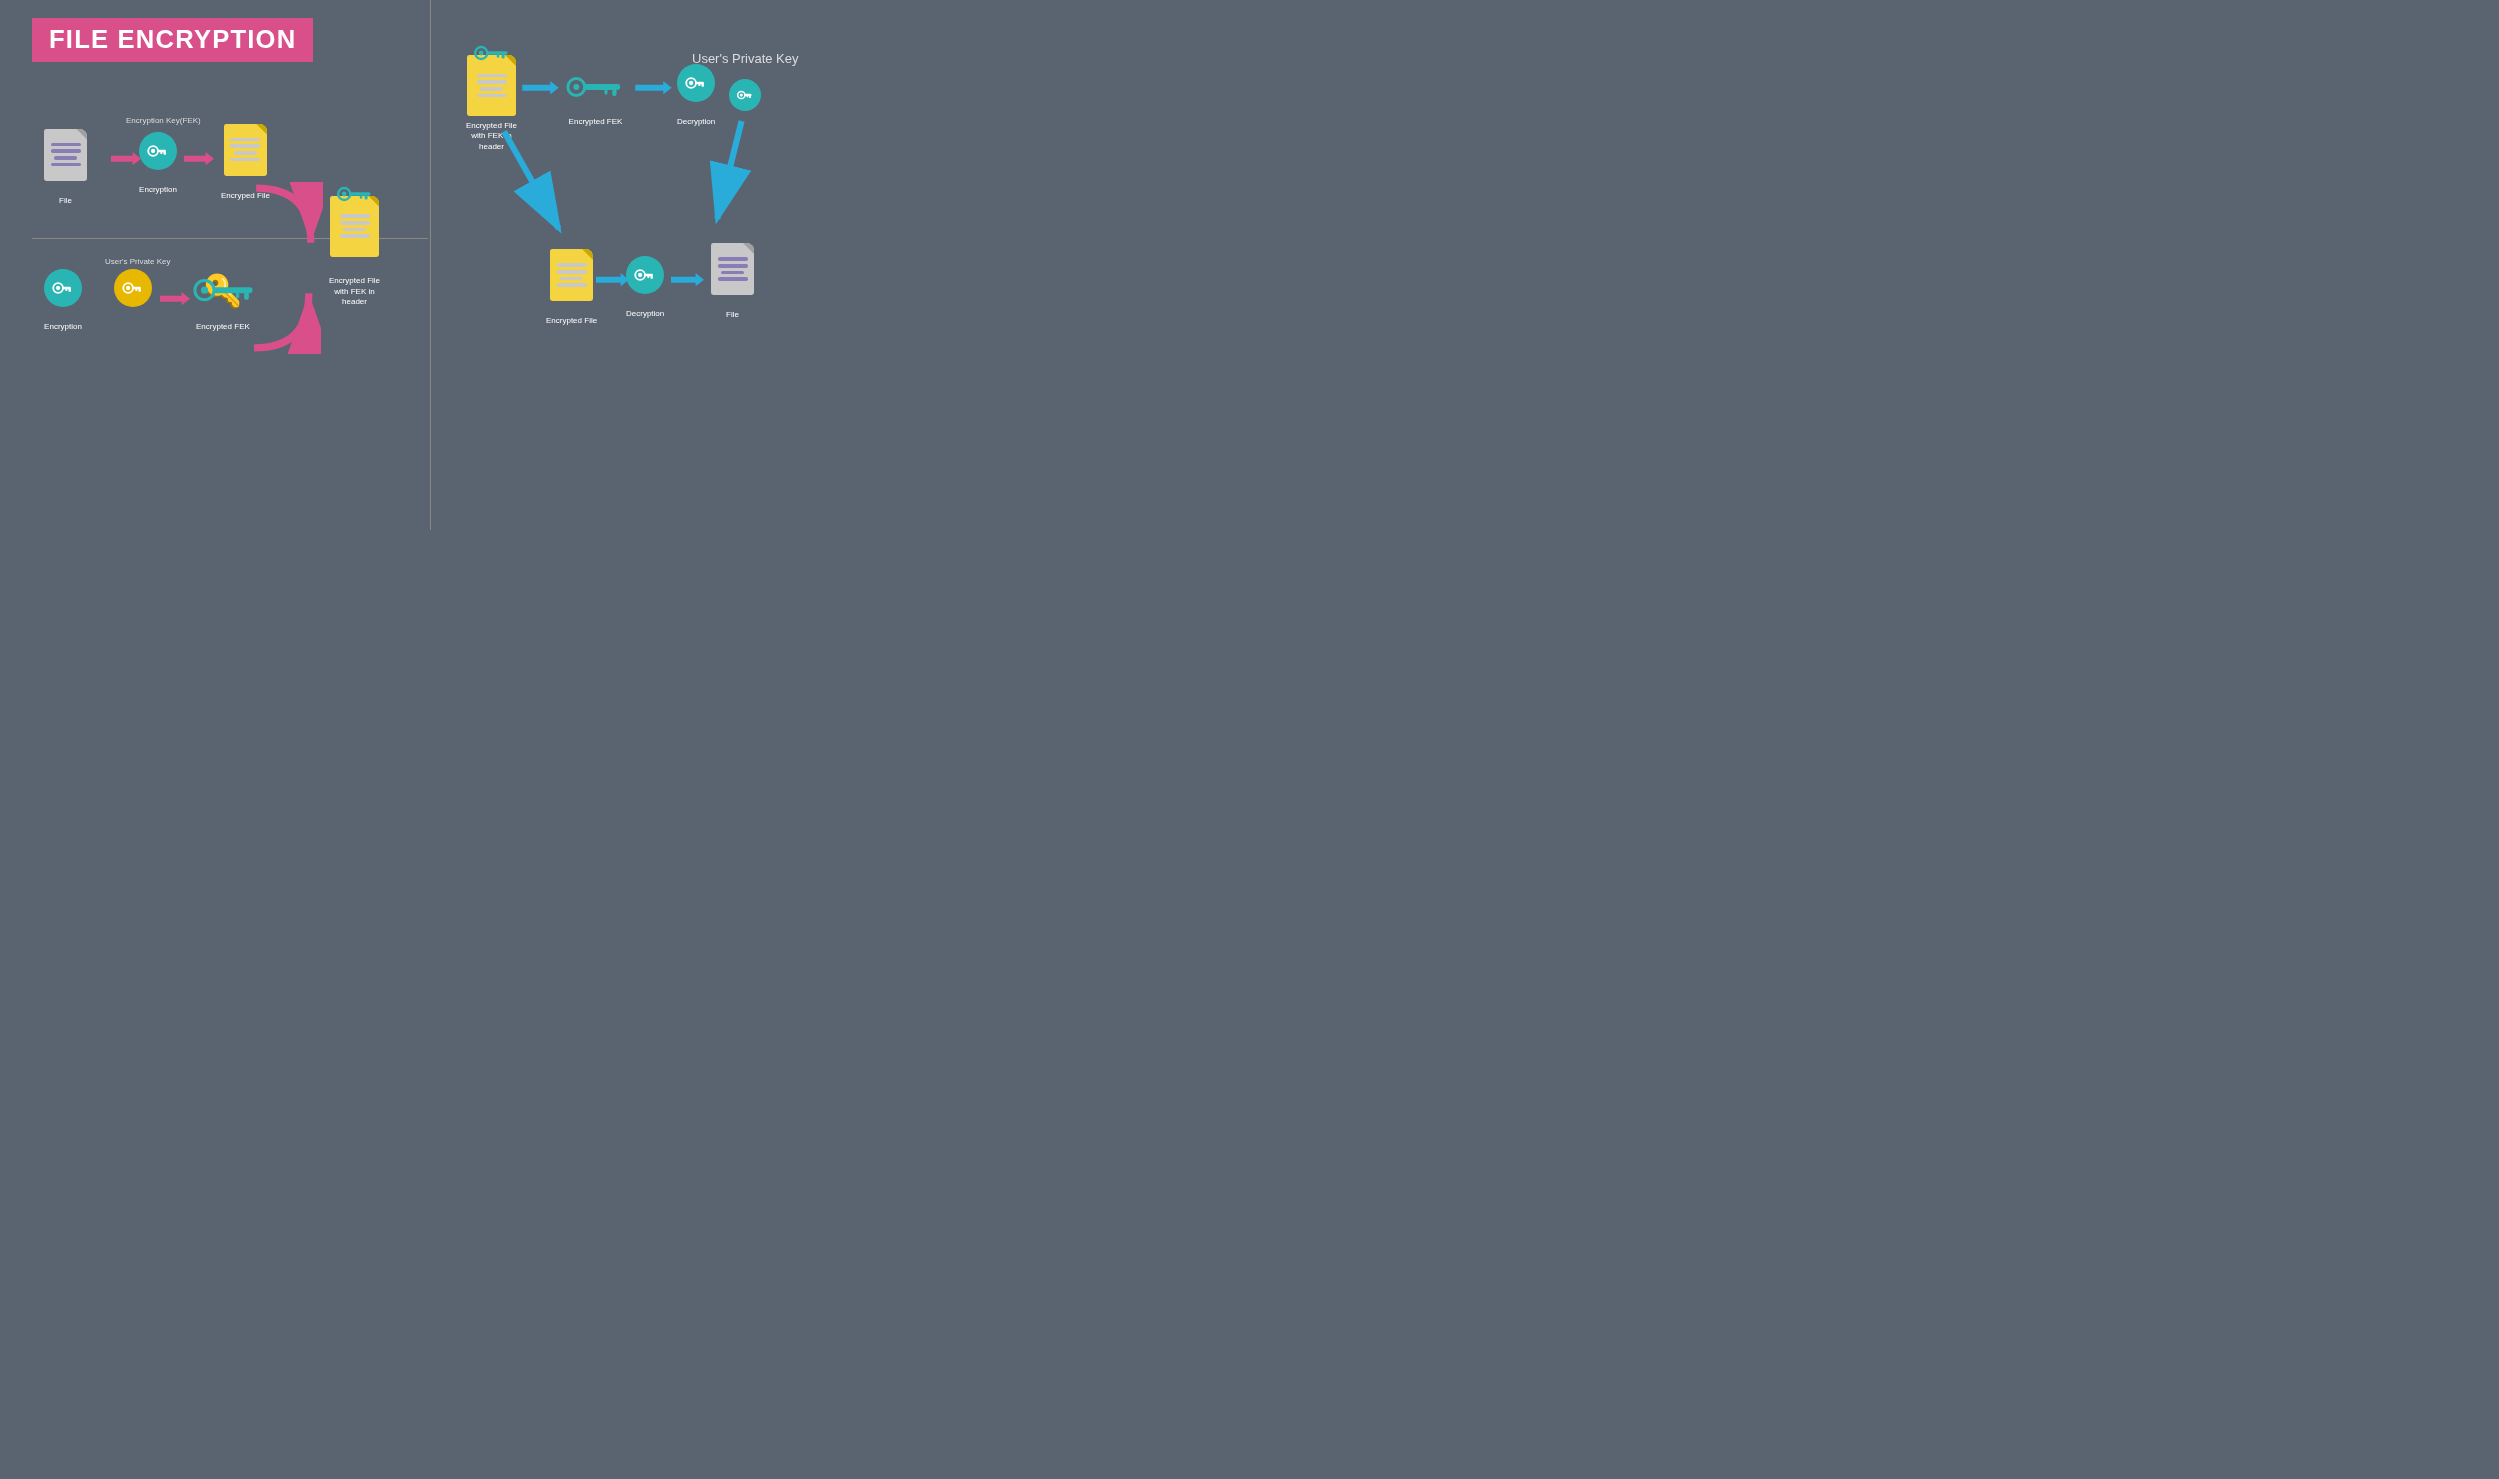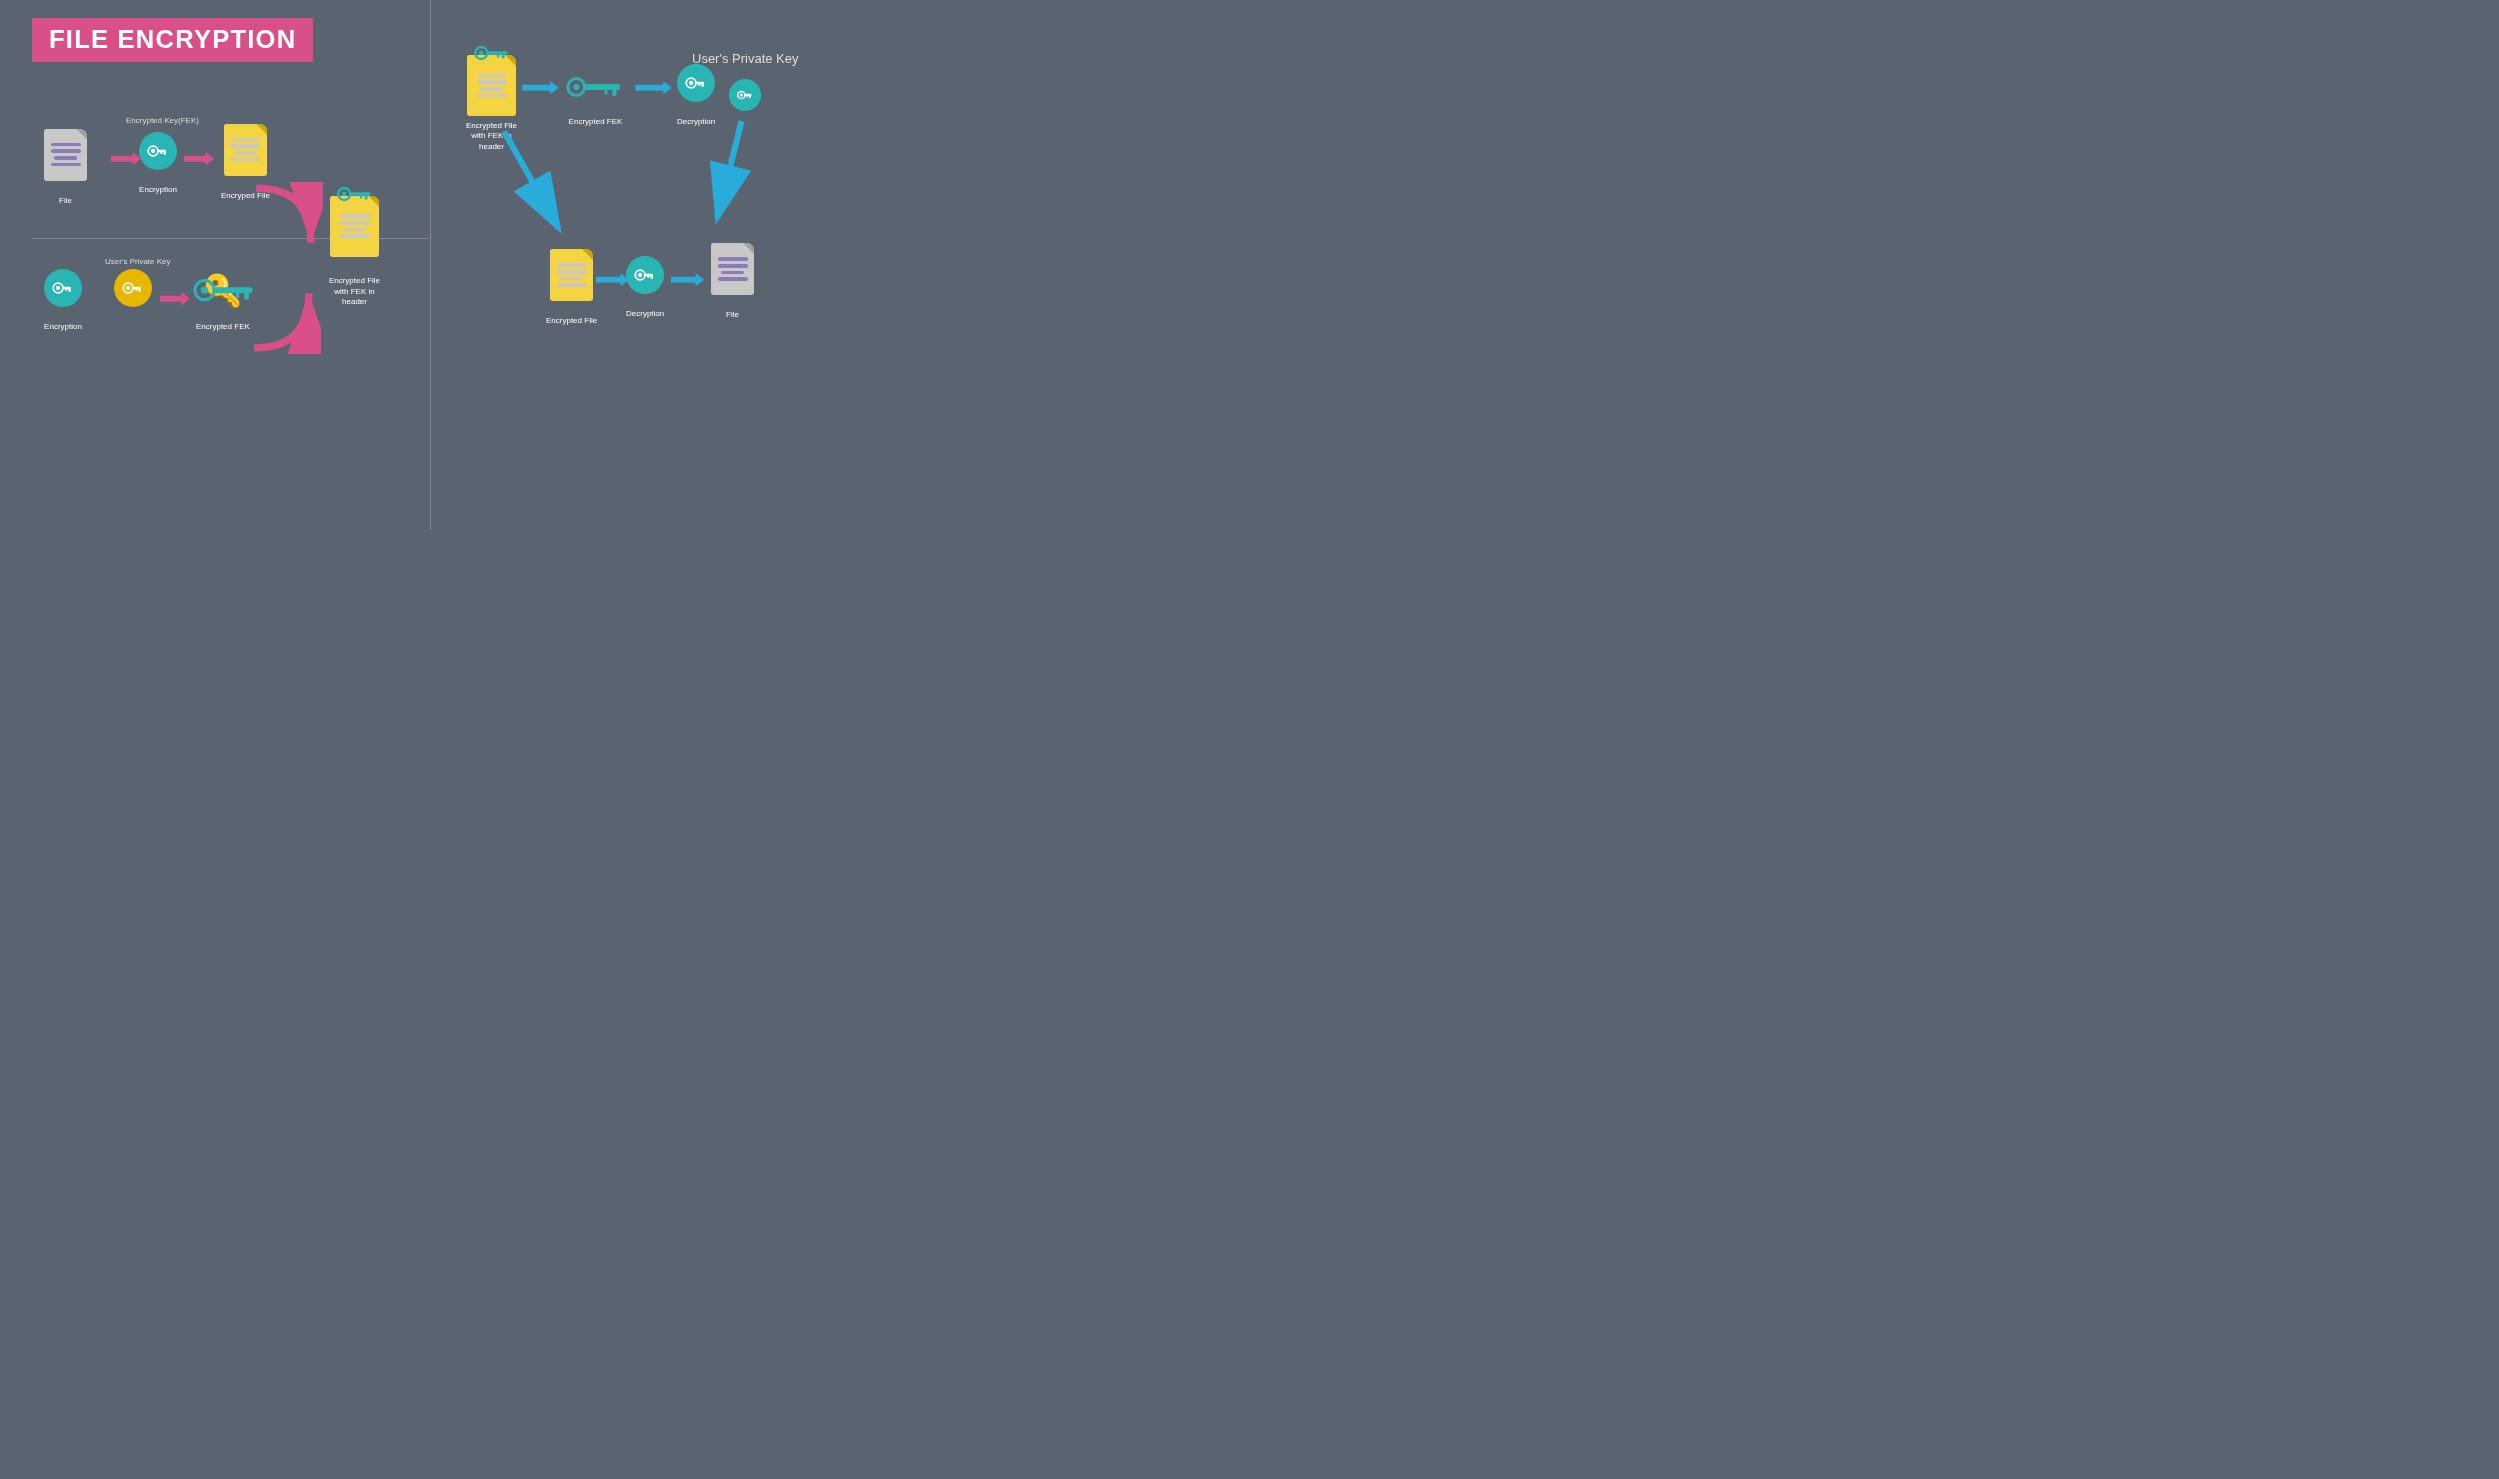--- a/index.html
+++ b/index.html
@@ -133,21 +133,21 @@
       <div class="abs col" style="left:12px; top:43px;">
         <div class="doc">
           <div class="doc-line"></div>
           <div class="doc-line"></div>
           <div class="doc-line doc-line-short"></div>
           <div class="doc-line"></div>
         </div>
         <div class="label">File</div>
       </div>
 
-      <div class="abs" style="left:94px; top:30px; color:#ddd; font-size:8px; white-space:nowrap;">Encrypted Key(FEK)</div>
+      <div class="abs" style="left:94px; top:30px; color:#ddd; font-size:8px; white-space:nowrap;">Encryption Key(FEK)</div>
 
       <div class="abs col" style="left:107px; top:46px;">
         <div class="key-circle key-circle-teal key-circle-md">
           <svg width="22" height="16" viewBox="0 0 36 26" fill="none">
             <circle cx="10" cy="13" r="8" stroke="white" stroke-width="3" fill="none"></circle>
             <circle cx="10" cy="13" r="3.5" fill="white"></circle>
             <rect x="17" y="11" width="14" height="4" rx="2" fill="white"></rect>
             <rect x="27" y="14" width="4" height="5" rx="1" fill="white"></rect>
             <rect x="22" y="14" width="3" height="4" rx="1" fill="white"></rect>
           </svg>

